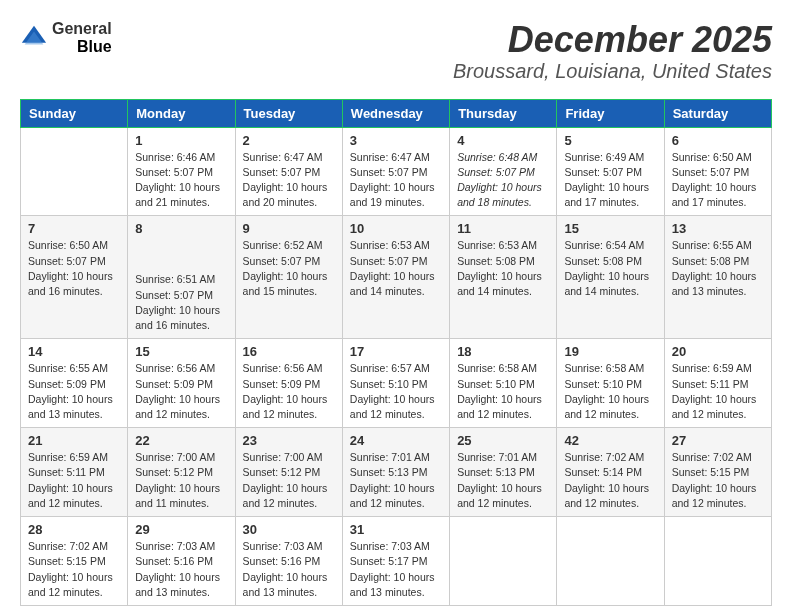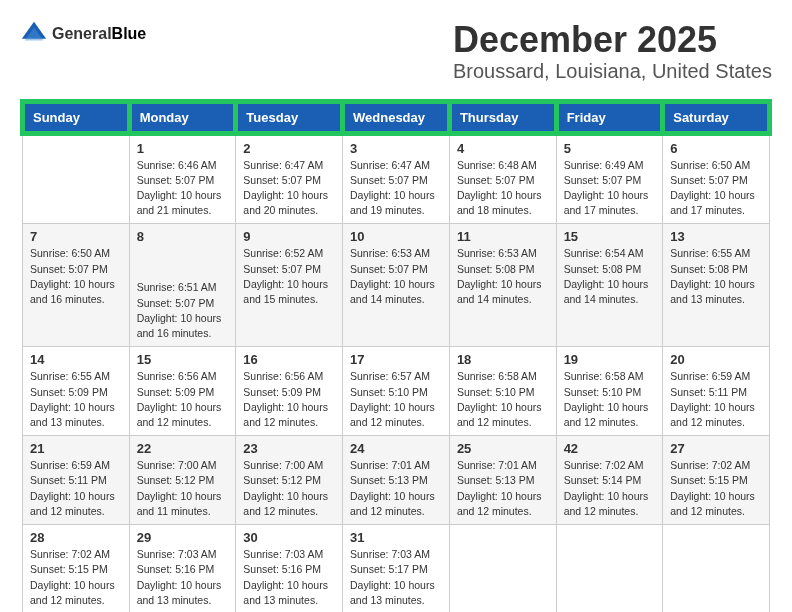--- a/index.html
+++ b/index.html
@@ -16,39 +16,41 @@
       align-items: flex-start;
       margin-bottom: 16px;
     }
     .logo {
       display: flex;
       align-items: center;
       gap: 4px;
     }
     .logo-text {
       display: flex;
-      flex-direction: row;
+      flex-direction: column;
       line-height: 1.1;
+      align-items: flex-end;
     }
     .logo-general {
       font-size: 16px;
       font-weight: bold;
       color: #333;
     }
     .logo-blue {
       font-size: 16px;
       font-weight: bold;
       color: #000000;
     }
     .logo-icon {
       width: 28px;
       height: 28px;
     }
     .title-block {
-      text-align: left;
+      text-align: right;
+      font-style: italic;
     }
     .month-title {
       font-size: 36px;
       font-weight: bold;
       color: #333;
       line-height: 1.1;
     }
     .location {
       font-size: 20px;
       color: #555;
@@ -57,21 +59,21 @@
       width: 100%;
       border-collapse: collapse;
       border: 1px solid #ccc;
     }
     .calendar th {
       background-color: #1a5fb4;
       color: white;
       text-align: left;
       padding: 6px 8px;
       font-size: 13px;
-      border: 5px solid #22c55e;
+      border: 1px solid #22c55e;
     }
     .calendar td {
       vertical-align: top;
       padding: 5px 7px;
       border: 1px solid #ccc;
       width: 107px;
       min-height: 80px;
       background: #fff;
     }
     .calendar tr:nth-child(even) td {
@@ -144,21 +146,21 @@
         </td>
         <td>
           <span class="day-number">3</span>
           <div class="day-info" style="white-space: pre-line;">Sunrise: 6:47 AM
 Sunset: 5:07 PM
 Daylight: 10 hours
 and 19 minutes.</div>
         </td>
         <td>
           <span class="day-number">4</span>
-          <div class="day-info" style="white-space: pre-line;">Sunrise: 6:48 AM
+          <div class="day-info" style="white-space: pre-line; font-style: italic;">Sunrise: 6:48 AM
 Sunset: 5:07 PM
 Daylight: 10 hours
 and 18 minutes.</div>
         </td>
         <td>
           <span class="day-number">5</span>
           <div class="day-info" style="white-space: pre-line;">Sunrise: 6:49 AM
 Sunset: 5:07 PM
 Daylight: 10 hours
 and 17 minutes.</div>

